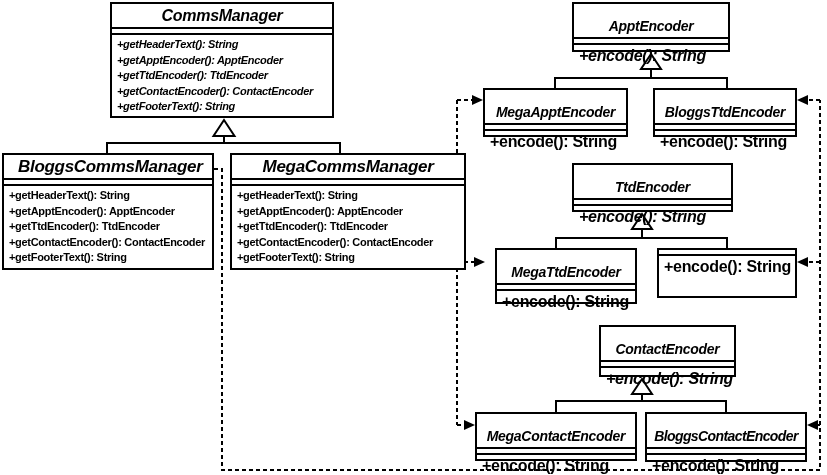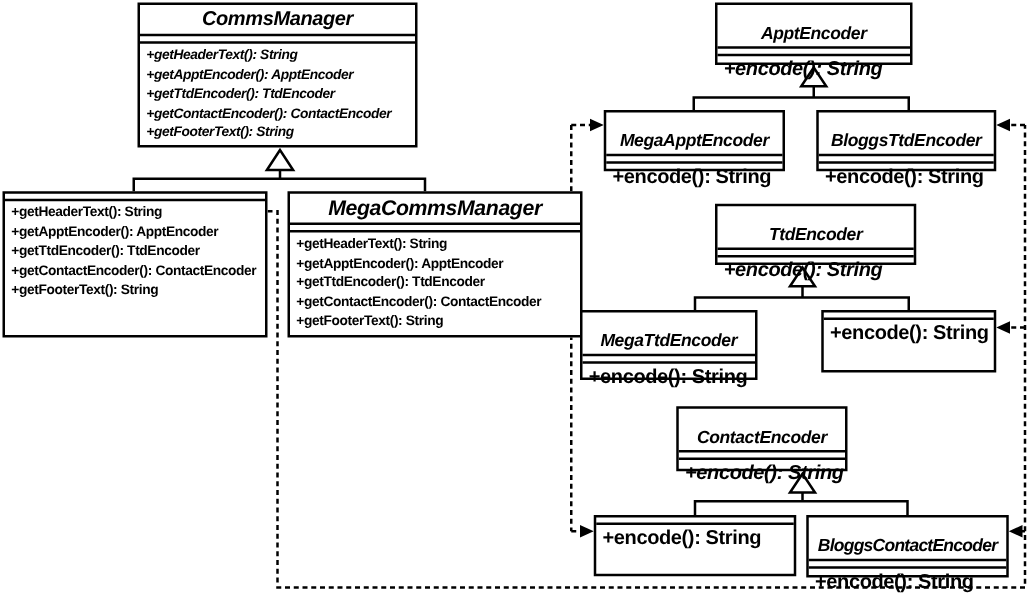--- a/index.html
+++ b/index.html
@@ -93,20 +93,21 @@
     <div class="uml-methods">
       <div class="uml-method">+getHeaderText(): String</div>
       <div class="uml-method">+getApptEncoder(): ApptEncoder</div>
       <div class="uml-method">+getTtdEncoder(): TtdEncoder</div>
       <div class="uml-method">+getContactEncoder(): ContactEncoder</div>
       <div class="uml-method">+getFooterText(): String</div>
     </div>
   </div>
 
   <div class="uml-class manager" style="left:2px;top:153px;width:212px;height:117px">
+    <div class="uml-title">BloggsCommsManager</div>
     <div class="uml-attrs"></div>
     <div class="uml-methods">
       <div class="uml-method">+getHeaderText(): String</div>
       <div class="uml-method">+getApptEncoder(): ApptEncoder</div>
       <div class="uml-method">+getTtdEncoder(): TtdEncoder</div>
       <div class="uml-method">+getContactEncoder(): ContactEncoder</div>
       <div class="uml-method">+getFooterText(): String</div>
     </div>
   </div>
 
@@ -147,44 +148,45 @@
   </div>
 
   <div class="uml-class small abstract" style="left:572px;top:163px;width:161px;height:49px">
     <div class="uml-title">TtdEncoder</div>
     <div class="uml-attrs"></div>
     <div class="uml-methods">
       <div class="uml-method">+encode(): String</div>
     </div>
   </div>
 
-  <div class="uml-class small" style="left:464px;top:248px;width:142px;height:56px">
+  <div class="uml-class small" style="left:495px;top:248px;width:142px;height:56px">
     <div class="uml-title">MegaTtdEncoder</div>
     <div class="uml-attrs"></div>
     <div class="uml-methods">
       <div class="uml-method">+encode(): String</div>
     </div>
   </div>
 
   <div class="uml-class small" style="left:657px;top:248px;width:140px;height:50px">
     <div class="uml-attrs"></div>
     <div class="uml-methods">
       <div class="uml-method">+encode(): String</div>
     </div>
   </div>
 
-  <div class="uml-class small abstract" style="left:541px;top:325px;width:137px;height:52px">
+  <div class="uml-class small abstract" style="left:599px;top:325px;width:137px;height:52px">
     <div class="uml-title">ContactEncoder</div>
     <div class="uml-attrs"></div>
     <div class="uml-methods">
       <div class="uml-method">+encode(): String</div>
     </div>
   </div>
 
   <div class="uml-class small" style="left:475px;top:412px;width:162px;height:49px">
+    <div class="uml-title">MegaContactEncoder</div>
     <div class="uml-attrs"></div>
     <div class="uml-methods">
       <div class="uml-method">+encode(): String</div>
     </div>
   </div>
 
   <div class="uml-class small" style="left:645px;top:412px;width:162px;height:50px">
     <div class="uml-title" style="letter-spacing:-0.6px">BloggsContactEncoder</div>
     <div class="uml-attrs"></div>
     <div class="uml-methods">

